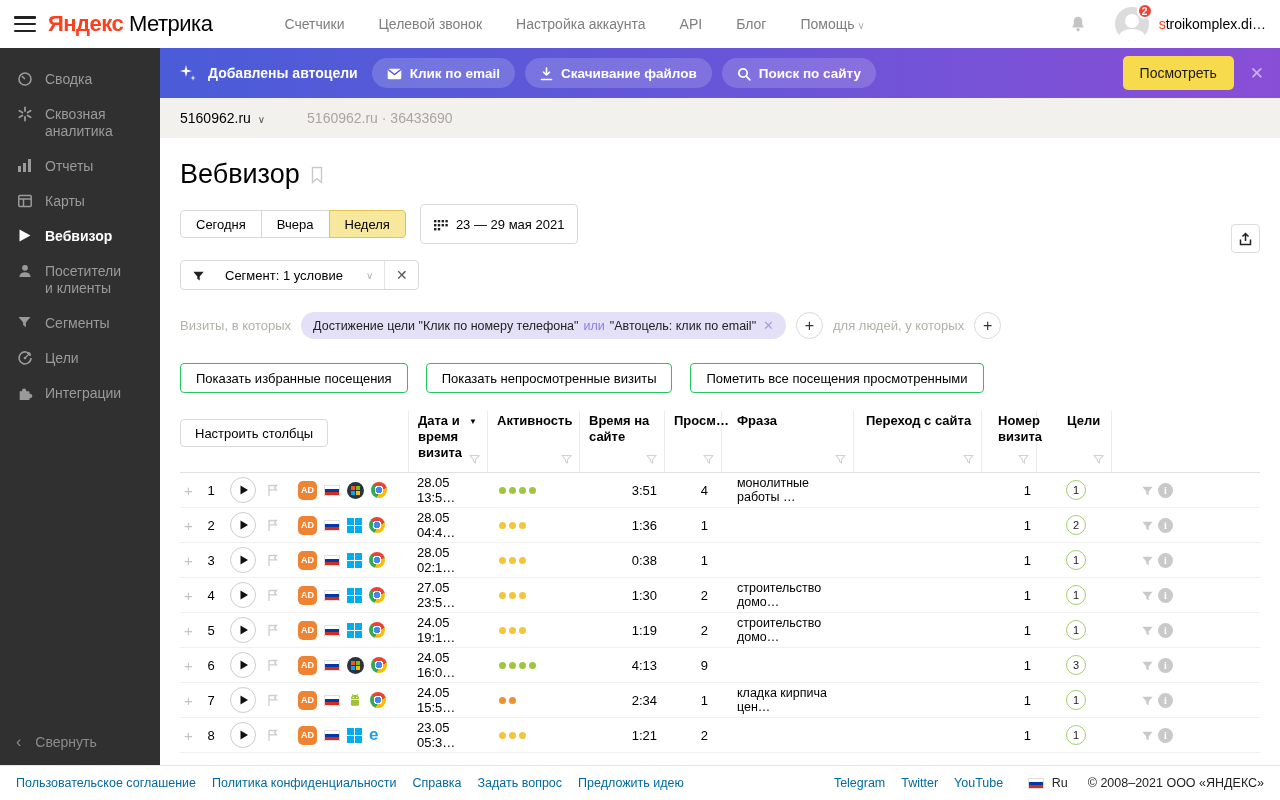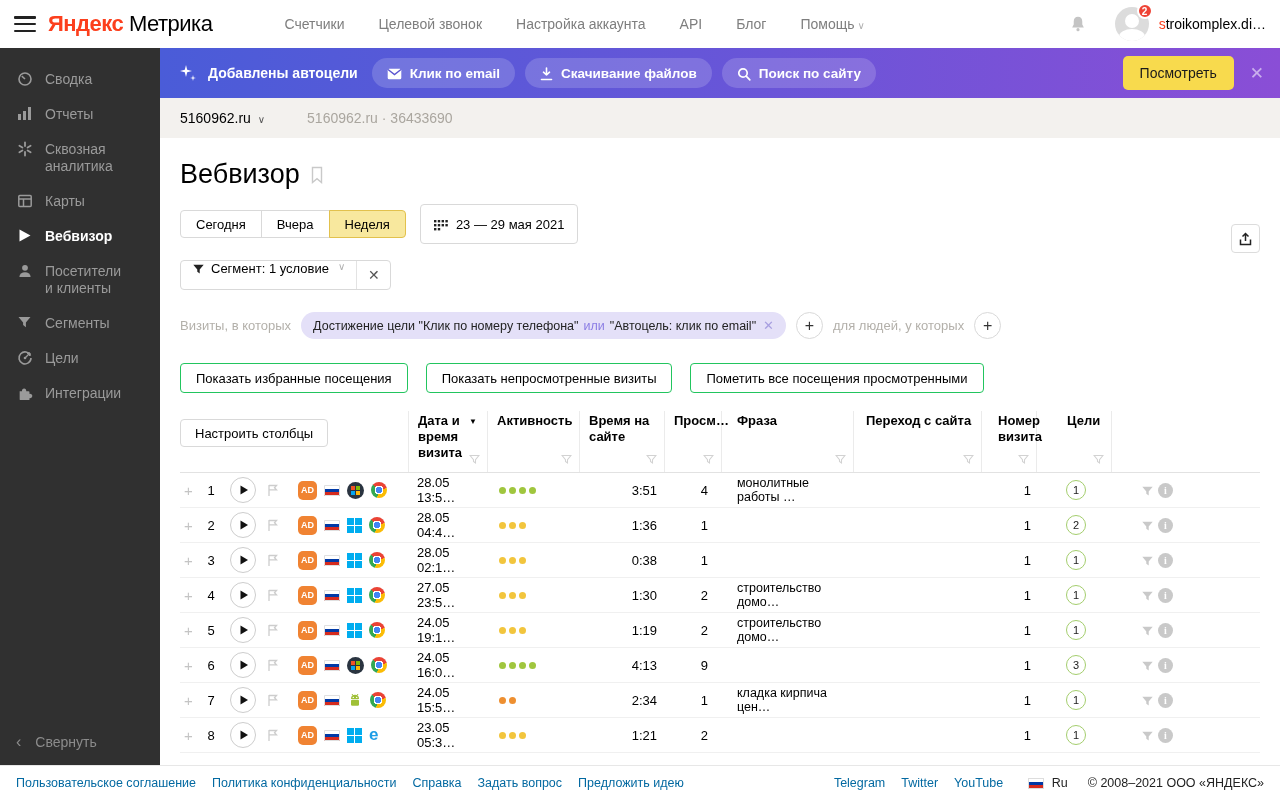--- a/index.html
+++ b/index.html
@@ -59,21 +59,21 @@
   .seg-group { display:flex; }
   .seg-btn { height:28px; padding:0 15px; background:#fff; border:1px solid #d9d9d9; font-size:13px; font-family:inherit; display:flex; align-items:center; cursor:pointer; color:#000; }
   .seg-btn + .seg-btn { margin-left:-1px; }
   .seg-btn:first-child { border-radius:4px 0 0 4px; }
   .seg-btn:last-child { border-radius:0 4px 4px 0; }
   .seg-btn.active { background:#f8e89e; border-color:#e2c14d; z-index:1; }
   .cal-btn { height:40px; padding:0 13px; background:#fff; border:1px solid #d9d9d9; border-radius:4px; font-size:13px; font-family:inherit; display:flex; align-items:center; gap:8px; cursor:pointer; color:#000; }
 
   .segment-row { margin-top:16px; display:flex; }
   .segment-ctl { display:flex; border:1px solid #d9d9d9; border-radius:4px; background:#fff; height:30px; }
-  .segment-main { display:flex; gap:6px; padding:0 11px; font-size:13px; cursor:pointer; }
+  .segment-main { display:flex; align-items:center; gap:20px; padding:0 11px; font-size:13px; cursor:pointer; }
   .segment-x { width:34px; display:flex; align-items:center; justify-content:center; border-left:1px solid #e3e3e3; color:#555; font-size:14px; cursor:pointer; }
 
   .filter-row { margin-top:22px; display:flex; align-items:center; gap:10px; }
   .filter-label { color:#b3b0aa; font-size:13px; white-space:nowrap; }
   .chip { display:flex; align-items:center; background:#e4e0f8; border-radius:14px; height:27px; padding:0 12px; font-size:12.5px; color:#222; white-space:nowrap; }
   .chip .or { color:#8a7ce4; margin:0 5px; }
   .chip .chip-x { margin-left:7px; color:#a79ee0; font-size:13px; cursor:pointer; }
   .plus-btn { width:27px; height:27px; border-radius:50%; border:1px solid #d9d9d9; background:#fff; font-size:16px; color:#333; display:flex; align-items:center; justify-content:center; cursor:pointer; }
 
   .actions-row { margin-top:24px; display:flex; gap:18px; }
@@ -180,42 +180,42 @@
       <span class="s-icon">
           <svg class="icon-svg" width="16" height="16" viewBox="0 0 16 16">
             <circle cx="8" cy="8" r="6" fill="none" stroke="#9a9a9a" stroke-width="1.6"></circle>
             <line x1="8" y1="8" x2="4.8" y2="5.2" stroke="#9a9a9a" stroke-width="1.6"></line>
           </svg>
         </span>
       <span><span>Сводка</span></span>
     </div>
     <div class="side-item">
       <span class="s-icon">
-          <svg class="icon-svg" width="15" height="15" viewBox="0 0 15 15">
-            <rect x="1" y="8" width="3" height="6" fill="#9a9a9a"></rect>
-            <rect x="6" y="5" width="3" height="9" fill="#9a9a9a"></rect>
-            <rect x="11" y="1" width="3" height="13" fill="#9a9a9a"></rect>
-          </svg>
-        </span>
-      <span><span>Отчеты</span></span>
-    </div>
-    <div class="side-item">
-      <span class="s-icon">
           <svg class="icon-svg" width="16" height="16" viewBox="0 0 16 16">
             <g stroke="#9a9a9a" stroke-width="1.8" stroke-linecap="round">
               <line x1="8" y1="1.5" x2="8" y2="5"></line>
               <line x1="8" y1="11" x2="8" y2="14.5"></line>
               <line x1="2.4" y1="4.8" x2="5.4" y2="6.5"></line>
               <line x1="10.6" y1="9.5" x2="13.6" y2="11.2"></line>
               <line x1="2.4" y1="11.2" x2="5.4" y2="9.5"></line>
               <line x1="10.6" y1="6.5" x2="13.6" y2="4.8"></line>
             </g>
           </svg>
         </span>
       <span><span>Сквозная</span><br><span>аналитика</span></span>
+    </div>
+    <div class="side-item">
+      <span class="s-icon">
+          <svg class="icon-svg" width="15" height="15" viewBox="0 0 15 15">
+            <rect x="1" y="8" width="3" height="6" fill="#9a9a9a"></rect>
+            <rect x="6" y="5" width="3" height="9" fill="#9a9a9a"></rect>
+            <rect x="11" y="1" width="3" height="13" fill="#9a9a9a"></rect>
+          </svg>
+        </span>
+      <span><span>Отчеты</span></span>
     </div>
     <div class="side-item">
       <span class="s-icon">
           <svg class="icon-svg" width="16" height="16" viewBox="0 0 16 16">
             <rect x="1.8" y="2.5" width="12.4" height="11" rx="1" fill="none" stroke="#9a9a9a" stroke-width="1.5"></rect>
             <line x1="1.8" y1="6" x2="14.2" y2="6" stroke="#9a9a9a" stroke-width="1.5"></line>
             <line x1="6.5" y1="6" x2="6.5" y2="13.5" stroke="#9a9a9a" stroke-width="1.5"></line>
           </svg>
         </span>
       <span><span>Карты</span></span>

